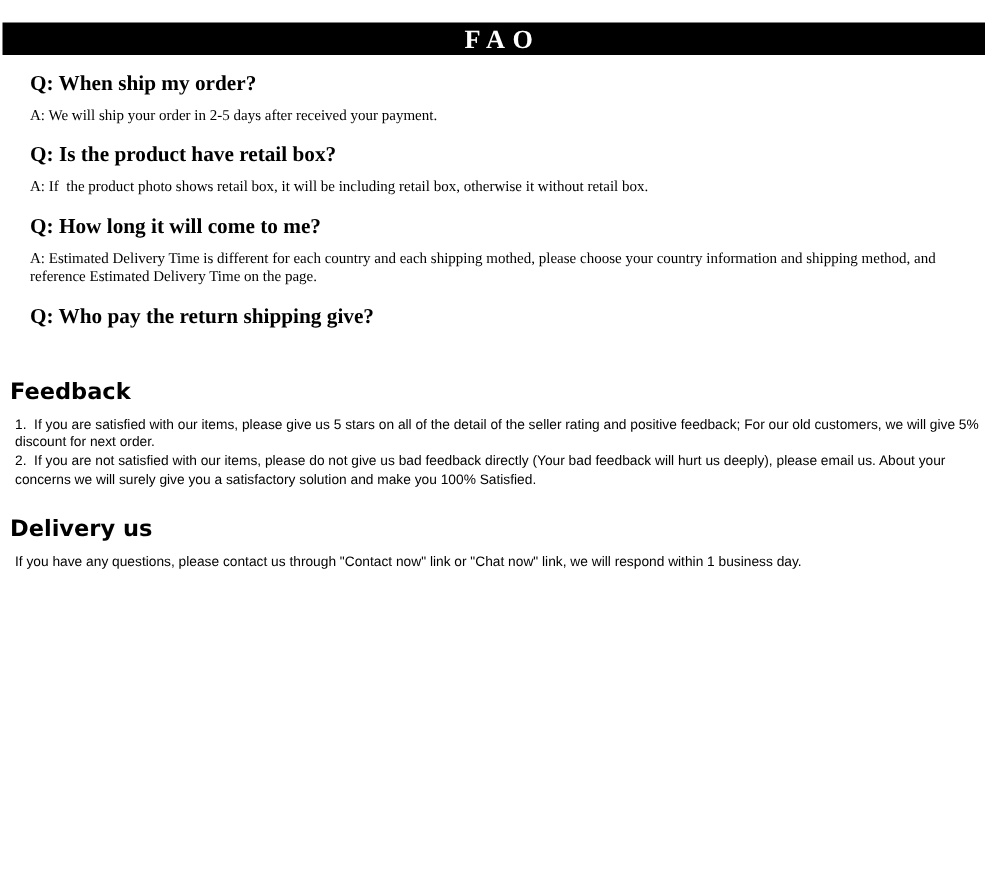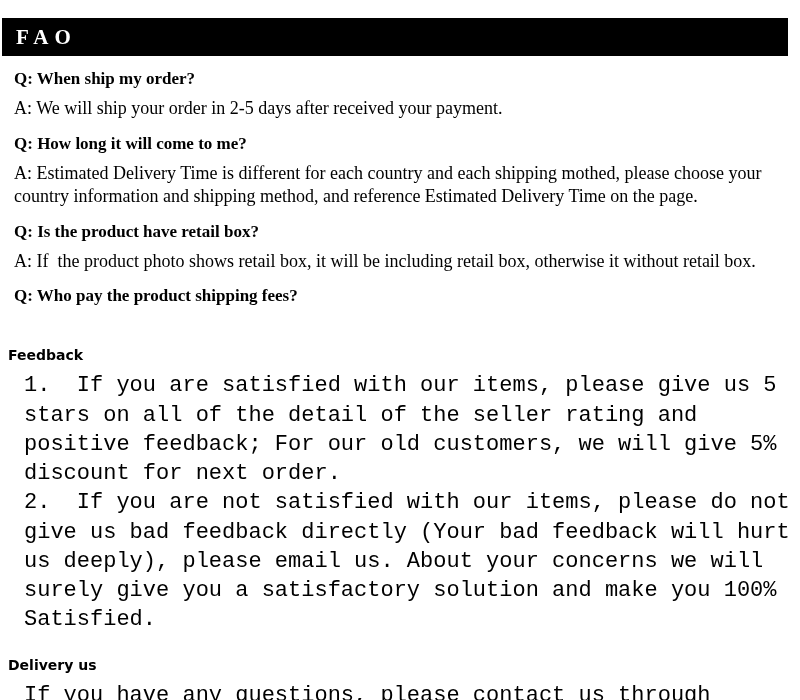--- a/index.html
+++ b/index.html
@@ -20,73 +20,74 @@
     width: 800px;
     height: 700px;
     box-sizing: border-box;
     padding: 0;
     position: relative;
   }
 
   
   .title-bar {
     margin: 18px 12px 0 2px;
-    height: 38px;
+    height: 26px;
     background: #000000;
     display: flex;
     align-items: center;
+    justify-content: center;
   }
   .title-bar-text {
     color: #ffffff;
     font-family: "Liberation Serif", "DejaVu Serif", serif;
     font-weight: bold;
     font-size: 21px;
     letter-spacing: 6px;
     padding-left: 14px;
   }
 
   
   .faq {
-    padding: 0 10px 0 14px;
+    padding: 0 10px 0 24px;
   }
   .faq-item {
     margin-top: 13px;
   }
   .faq-q {
     font-family: "Liberation Serif", "DejaVu Serif", serif;
     font-weight: bold;
     font-size: 17px;
     line-height: 1.18;
     margin: 0;
   }
   .faq-a {
     font-family: "Liberation Serif", "DejaVu Serif", serif;
     font-weight: normal;
-    font-size: 18px;
+    font-size: 12px;
     line-height: 1.31;
     margin: 8px 0 0 0;
     white-space: pre-wrap;
   }
 
   
   .section {
     padding: 0 10px 0 8px;
   }
   .section-heading {
     font-family: "DejaVu Sans", "Liberation Sans", sans-serif;
     font-weight: bold;
-    font-size: 14px;
+    font-size: 18px;
     margin: 0;
     line-height: 1.2;
   }
   .section-body {
-    font-family: Liberation Mono, monospace;
-    font-size: 22px;
+    font-family: Liberation Sans, sans-serif;
+    font-size: 11px;
     line-height: 1.33;
-    margin: 8px 0 0 16px;
+    margin: 8px 0 0 4px;
     white-space: pre-wrap;
   }
   .section-body .num-line {
     display: block;
   }
 
   #feedback-section {
     margin-top: 40px;
   }
   #contact-section {
@@ -103,32 +104,32 @@
   </div>
 
   <div class="faq">
 
     <div class="faq-item">
       <p class="faq-q">Q: When ship my order?</p>
       <p class="faq-a">A: We will ship your order in 2-5 days after received your payment.</p>
     </div>
 
     <div class="faq-item">
+      <p class="faq-q">Q: Is the product have retail box?</p>
+      <p class="faq-a">A: If  the product photo shows retail box, it will be including retail box, otherwise it without retail box.</p>
+    </div>
+
+    <div class="faq-item">
       <p class="faq-q">Q: How long it will come to me?</p>
       <p class="faq-a">A: Estimated Delivery Time is different for each country and each shipping mothed, please choose your country information and shipping method, and reference Estimated Delivery Time on the page.</p>
     </div>
 
-    <div class="faq-item">
-      <p class="faq-q">Q: Is the product have retail box?</p>
-      <p class="faq-a">A: If  the product photo shows retail box, it will be including retail box, otherwise it without retail box.</p>
-    </div>
-
 
     <div class="faq-item">
-      <p class="faq-q">Q: Who pay the product shipping fees?</p>
+      <p class="faq-q">Q: Who pay the return shipping give?</p>
     </div>
 
   </div>
 
   <div class="section" id="feedback-section">
     <p class="section-heading">Feedback</p>
     <p class="section-body"><span class="num-line">1.  If you are satisfied with our items, please give us 5 stars on all of the detail of the seller rating and positive feedback; For our old customers, we will give 5% discount for next order.</span><span class="num-line">2.  If you are not satisfied with our items, please do not give us bad feedback directly (Your bad feedback will hurt us deeply), please email us. About your concerns we will surely give you a satisfactory solution and make you 100% Satisfied.</span></p>
   </div>
 
   <div class="section" id="contact-section">

